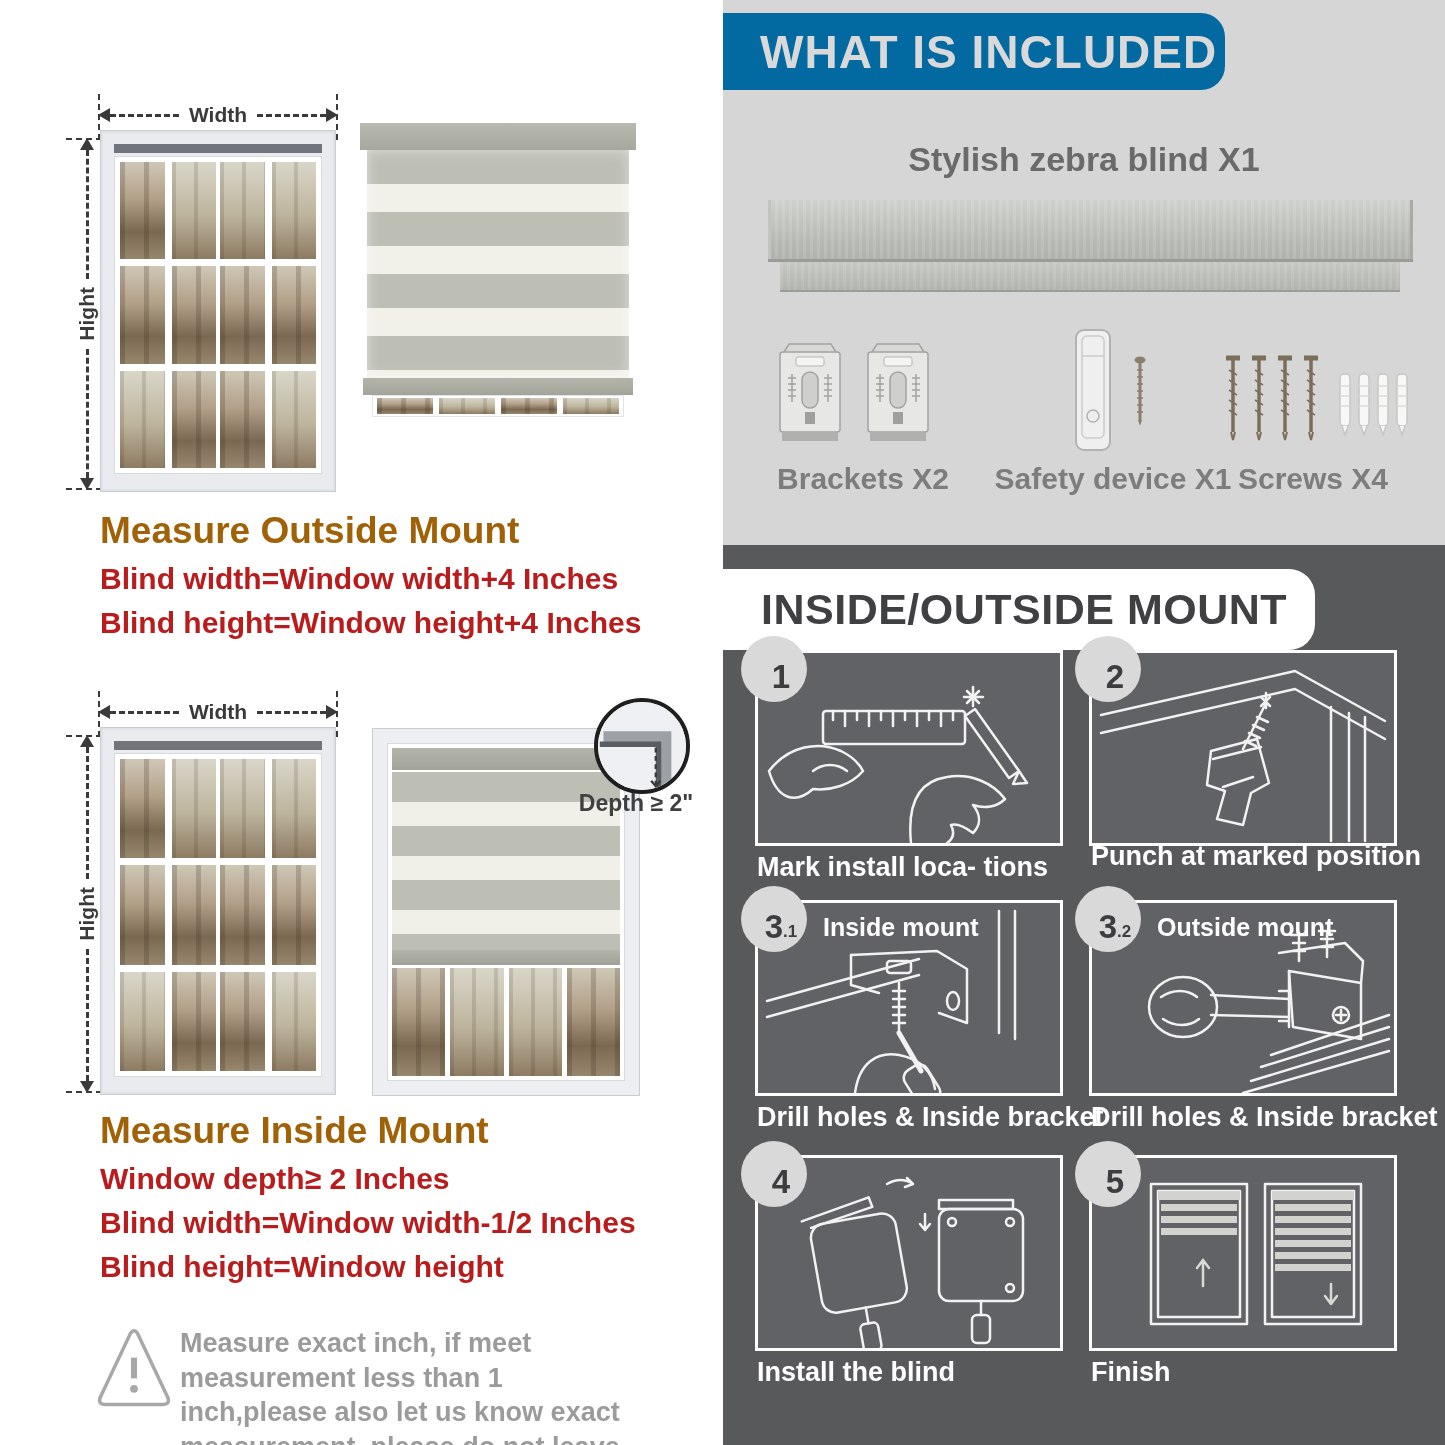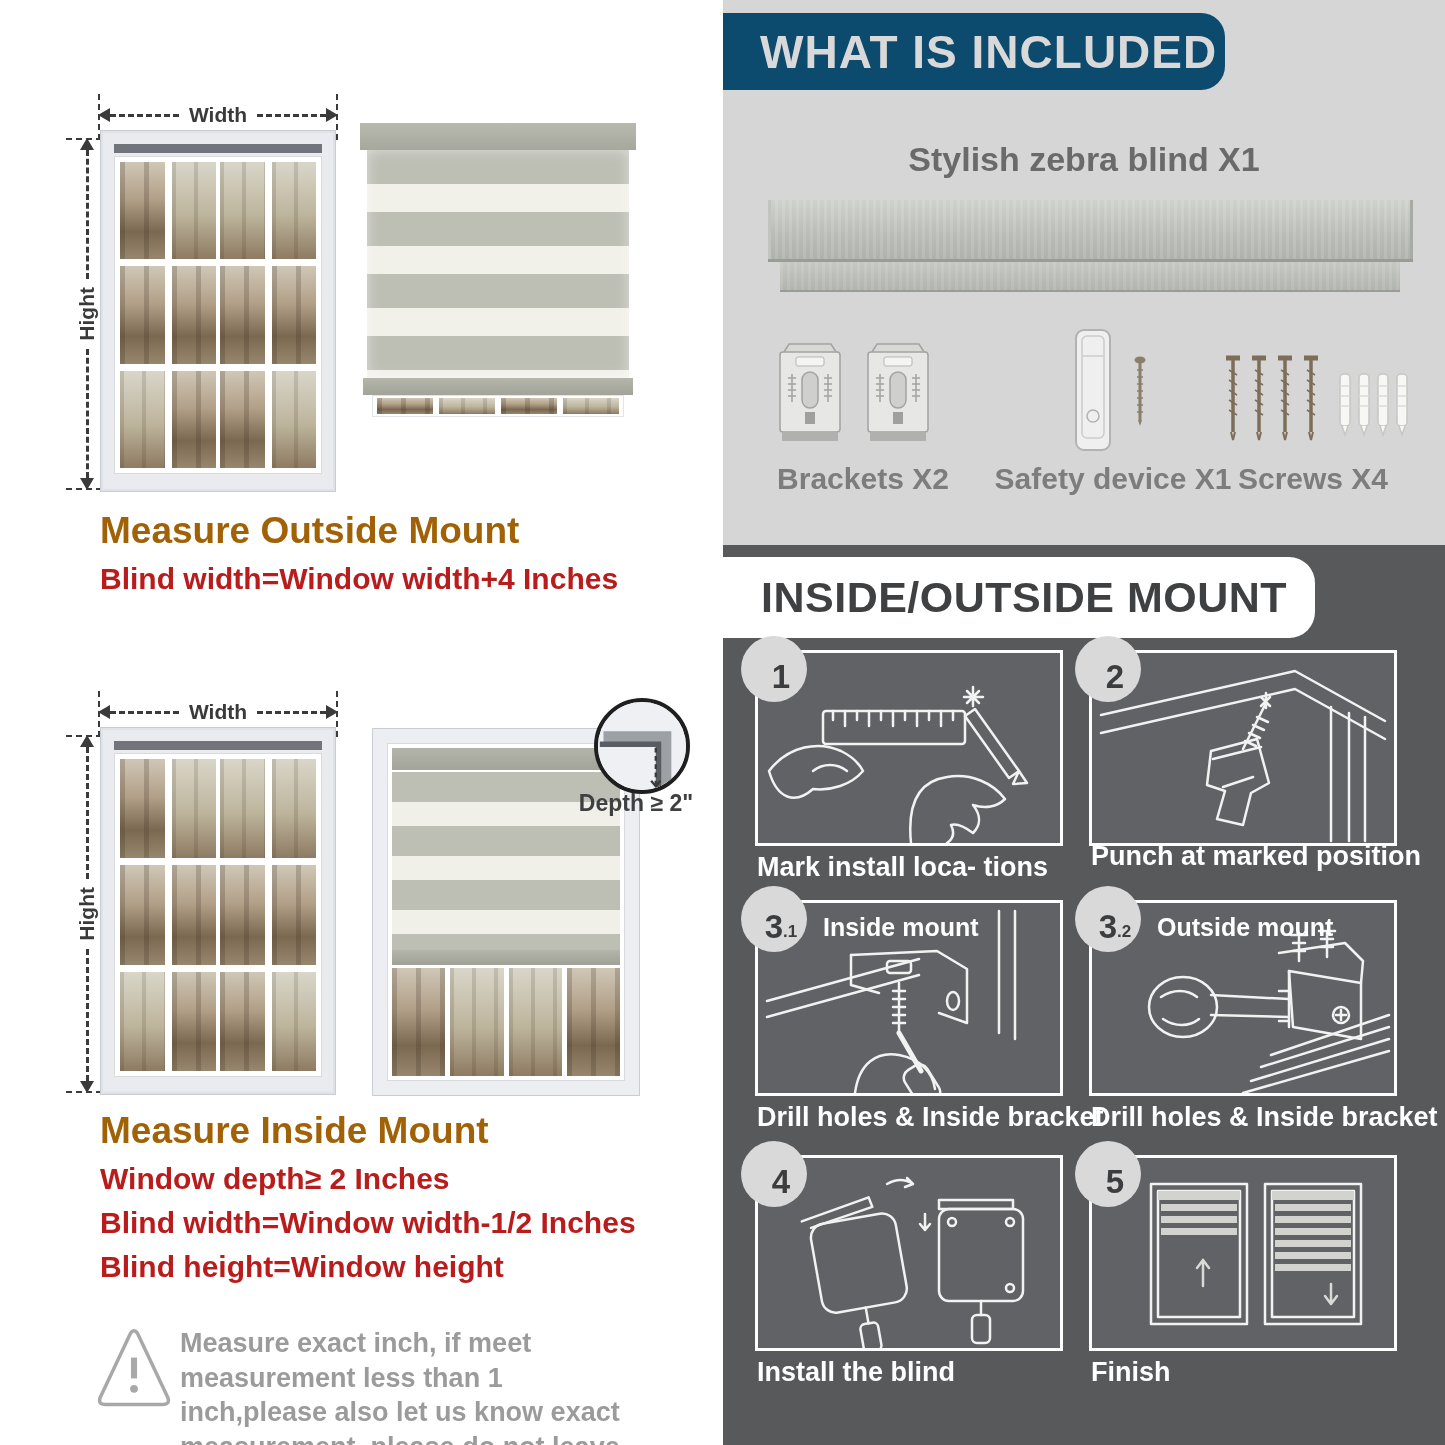--- a/index.html
+++ b/index.html
@@ -87,21 +87,21 @@
   .ah.d { border-top:12px solid #3a3a3a; border-bottom:0; }
 
   
   .note-text { position:absolute; left:180px; top:1326px; width:462px;
     color:#9b9b9b; font-size:27px; font-weight:700; line-height:1.28; }
 
   
   .right-top { position:absolute; left:723px; top:0; width:722px; height:545px; background:#d6d6d6; }
   .banner-white {
     position:absolute; left:0; top:13px; width:502px; height:77px;
-    background:#0c4a6e; border-radius:0 24px 24px 0;
+    background:#0369a1; border-radius:0 24px 24px 0;
     display:flex; align-items:center; padding-left:37px;
     color:#d9d9d9; font-size:46px; font-weight:700; letter-spacing:1px;
   }
   .product-label { position:absolute; left:0; top:140px; width:100%; text-align:center;
     color:#6a6a6a; font-size:34px; font-weight:700; }
   .headrail-bar {
     position:absolute; left:45px; top:200px; width:645px; height:62px;
     background:
       repeating-linear-gradient(90deg, rgba(255,255,255,.12) 0 3px, rgba(0,0,0,0) 3px 7px),
       linear-gradient(180deg,#cfd1cc,#b9bbb6 60%,#aeb0ab);
@@ -113,21 +113,21 @@
       repeating-linear-gradient(90deg, rgba(255,255,255,.10) 0 3px, rgba(0,0,0,0) 3px 7px),
       linear-gradient(180deg,#c6c8c3,#b0b2ad);
     box-shadow:inset 0 -2px 0 #9a9c97;
   }
   .item-label { position:absolute; top:462px; text-align:center;
     color:#7d7d7d; font-size:30px; font-weight:700; }
 
   
   .right-bottom { position:absolute; left:723px; top:545px; width:722px; height:900px; background:#58595b; }
   .banner-white2 {
-    position:absolute; left:0; top:12px; width:592px; height:81px;
+    position:absolute; left:0; top:24px; width:592px; height:81px;
     background:#fff; border-radius:0 26px 26px 0;
     display:flex; align-items:center; padding-left:38px;
     color:#3f4042; font-size:43px; font-weight:700; letter-spacing:.5px;
   }
   .panel {
     position:absolute; width:308px; height:196px;
     background:#616265; border:3px solid #fdfdfd; overflow:hidden;
   }
   .panel svg { position:absolute; inset:0; width:100%; height:100%; }
   .step-badge {
@@ -193,20 +193,21 @@
     <div class="sliver">
       <div class="pane"></div>
         <div class="pane sky"></div>
       <div class="pane"></div>
         <div class="pane sky"></div>
     </div>
   </div>
 
   <div class="sec-title" style="top:510px;">Measure Outside Mount</div>
   <div class="sec-line" style="top:562px;">Blind width=Window width+4 Inches</div>
+  <div class="sec-line" style="top:606px;">Blind height=Window height+4 Inches</div>
 
   <div class="harrow" style="left:98px; top:701px; width:240px;">
     <span class="ah l"></span>
     <span class="line"></span>
     <span class="lbl">Width</span>
     <span class="line"></span>
     <span class="ah r"></span>
   </div>
 
   <div class="varrow" style="left:76px; top:735px; height:358px;">

